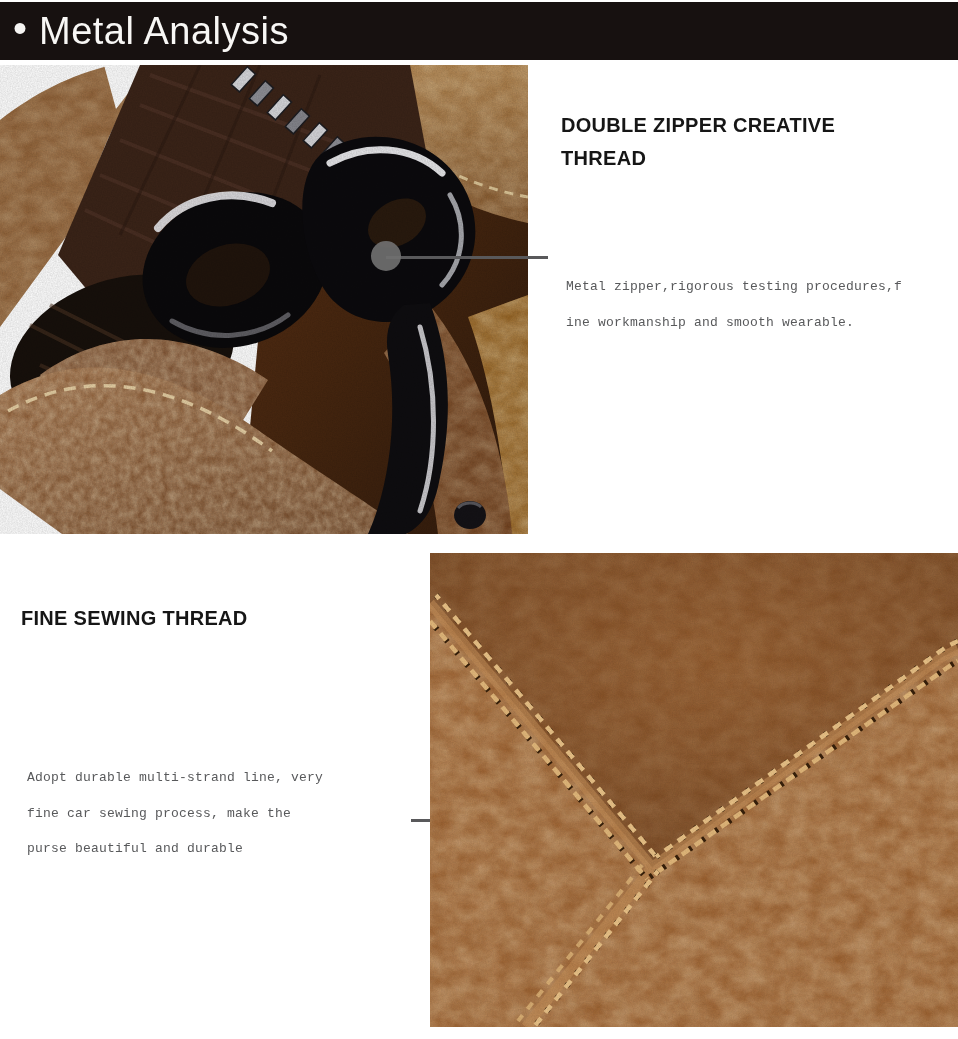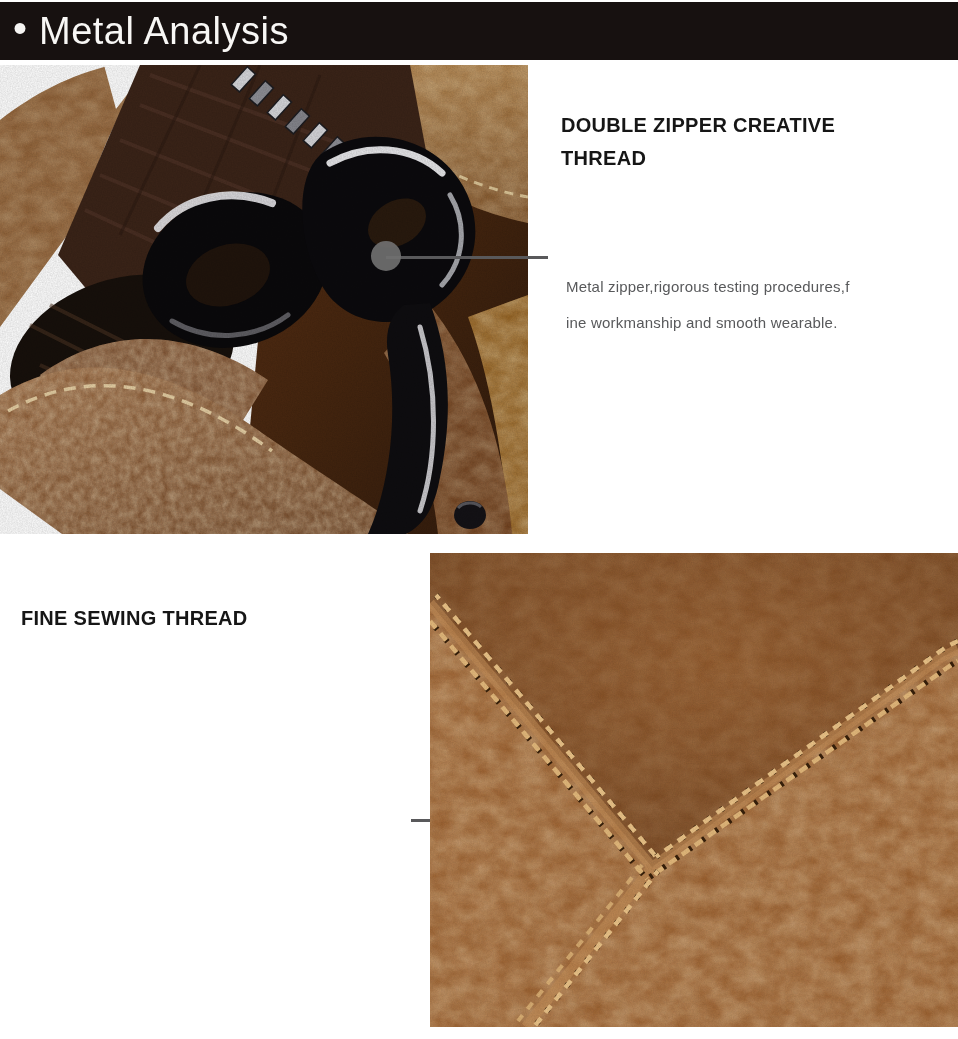--- a/index.html
+++ b/index.html
@@ -13,22 +13,22 @@
   
   .photo1{position:absolute;left:0;top:65px;width:528px;height:469px;}
   .photo2{position:absolute;left:430px;top:553px;width:528px;height:474px;}
   .photo1 svg,.photo2 svg{display:block;}
   
   .heading{position:absolute;color:#161616;font-size:20px;font-weight:700;
            line-height:33px;letter-spacing:0.3px;white-space:nowrap;}
   .heading1{left:561px;top:109px;}
   .heading2{left:21px;top:602px;}
   
-  .body-par{position:absolute;color:#58595b;font-size:15px;line-height:35.5px;
-            letter-spacing:0.2px;white-space:nowrap;}
+  .body-par{position:absolute;color:#58595b;font-size:13px;line-height:35.5px;
+            letter-spacing:0.2px;white-space:nowrap;font-family:Liberation Mono, monospace;}
   .body1{left:566px;top:269px;}
   .body2{left:27px;top:760px;}
   
   .callout-line{position:absolute;height:3px;background:#59595b;}
   .callout-line1{left:386px;top:256px;width:162px;}
   .callout-line2{left:411px;top:819px;width:164px;}
   .callout-dot{position:absolute;border-radius:50%;background:#707070;opacity:0.92;}
   .callout-dot1{left:371px;top:241px;width:30px;height:30px;}
   .callout-dot2{left:560px;top:806px;width:29px;height:29px;}
 </style>
@@ -158,20 +158,25 @@
     <div>Metal zipper,rigorous testing procedures,f</div>
     <div>ine workmanship and smooth wearable.</div>
   </div>
 
   <div class="callout-line callout-line1"></div>
   <div class="callout-dot callout-dot1"></div>
 
   <div class="heading heading2">
     <div>FINE SEWING THREAD</div>
   </div>
+  <div class="body-par body2">
+    <div>Adopt durable multi-strand line, very</div>
+    <div>fine car sewing process, make the</div>
+    <div>purse beautiful and durable</div>
+  </div>
 
   <div class="callout-line callout-line2"></div>
   <div class="callout-dot callout-dot2"></div>
 
   <div class="photo2">
     <svg width="528" height="474" viewBox="0 0 528 474" xmlns="http://www.w3.org/2000/svg">
       <defs>
         <radialGradient id="gPanel" cx="0.55" cy="0.35" r="0.9">
           <stop offset="0" stop-color="#8f5527"></stop>
             <stop offset="1" stop-color="#6e3f1c"></stop>

